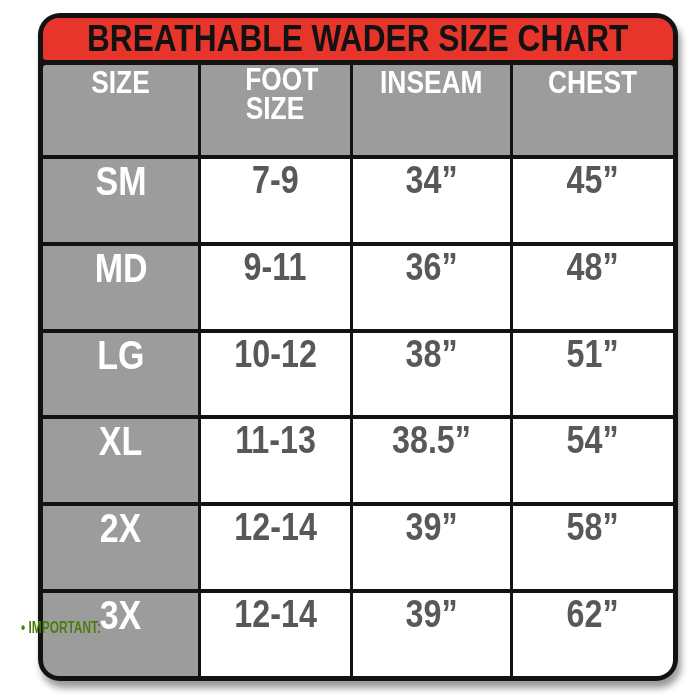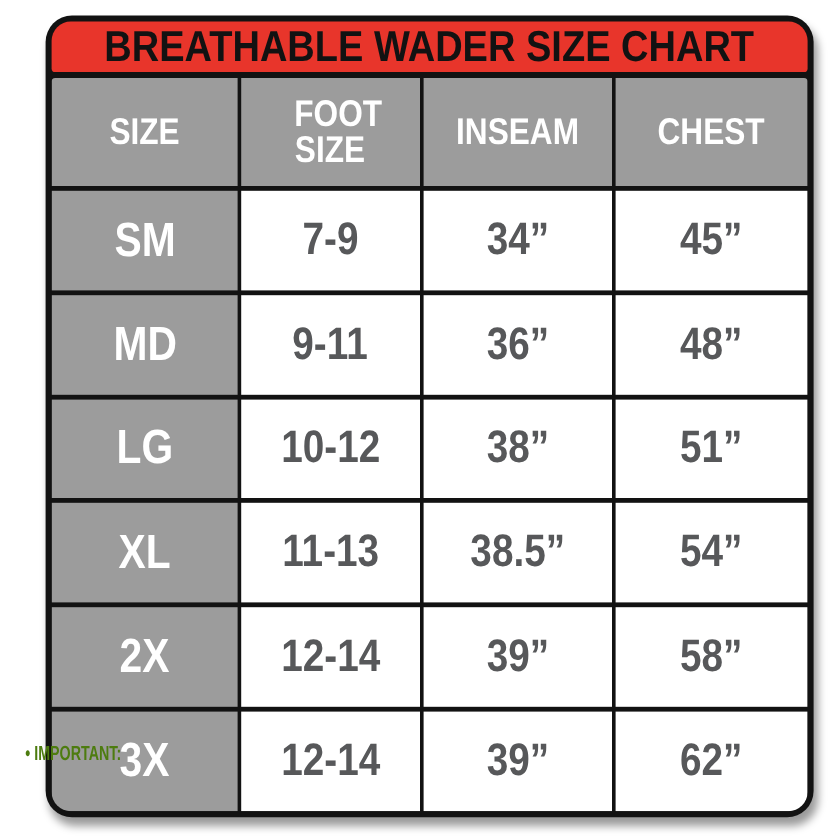--- a/index.html
+++ b/index.html
@@ -31,21 +31,21 @@
   .grid {
     flex:1; display:grid;
     grid-template-columns:160fr 153fr 162fr 165fr;
     grid-template-rows:77fr 71fr 71fr 71fr 71fr 71fr 71fr;
     gap:4px 3px;
     border-radius:3px 3px 16px 16px; overflow:hidden;
   }
   .row { display:contents; }
   .cell {
     background:#ffffff;
-    display:flex; align-items:center; justify-content:center;
+    display:flex; justify-content:center;
   }
   .cell.gray { background:#9C9C9C; }
 
   .hdr-text {
     color:#ffffff; font-size:31px; white-space:nowrap;
     display:inline-block; transform:scaleX(0.85);
   }
   .hdr-text.wrap2 {
     white-space:normal; width:70px; text-align:center; line-height:0.95;
   }

